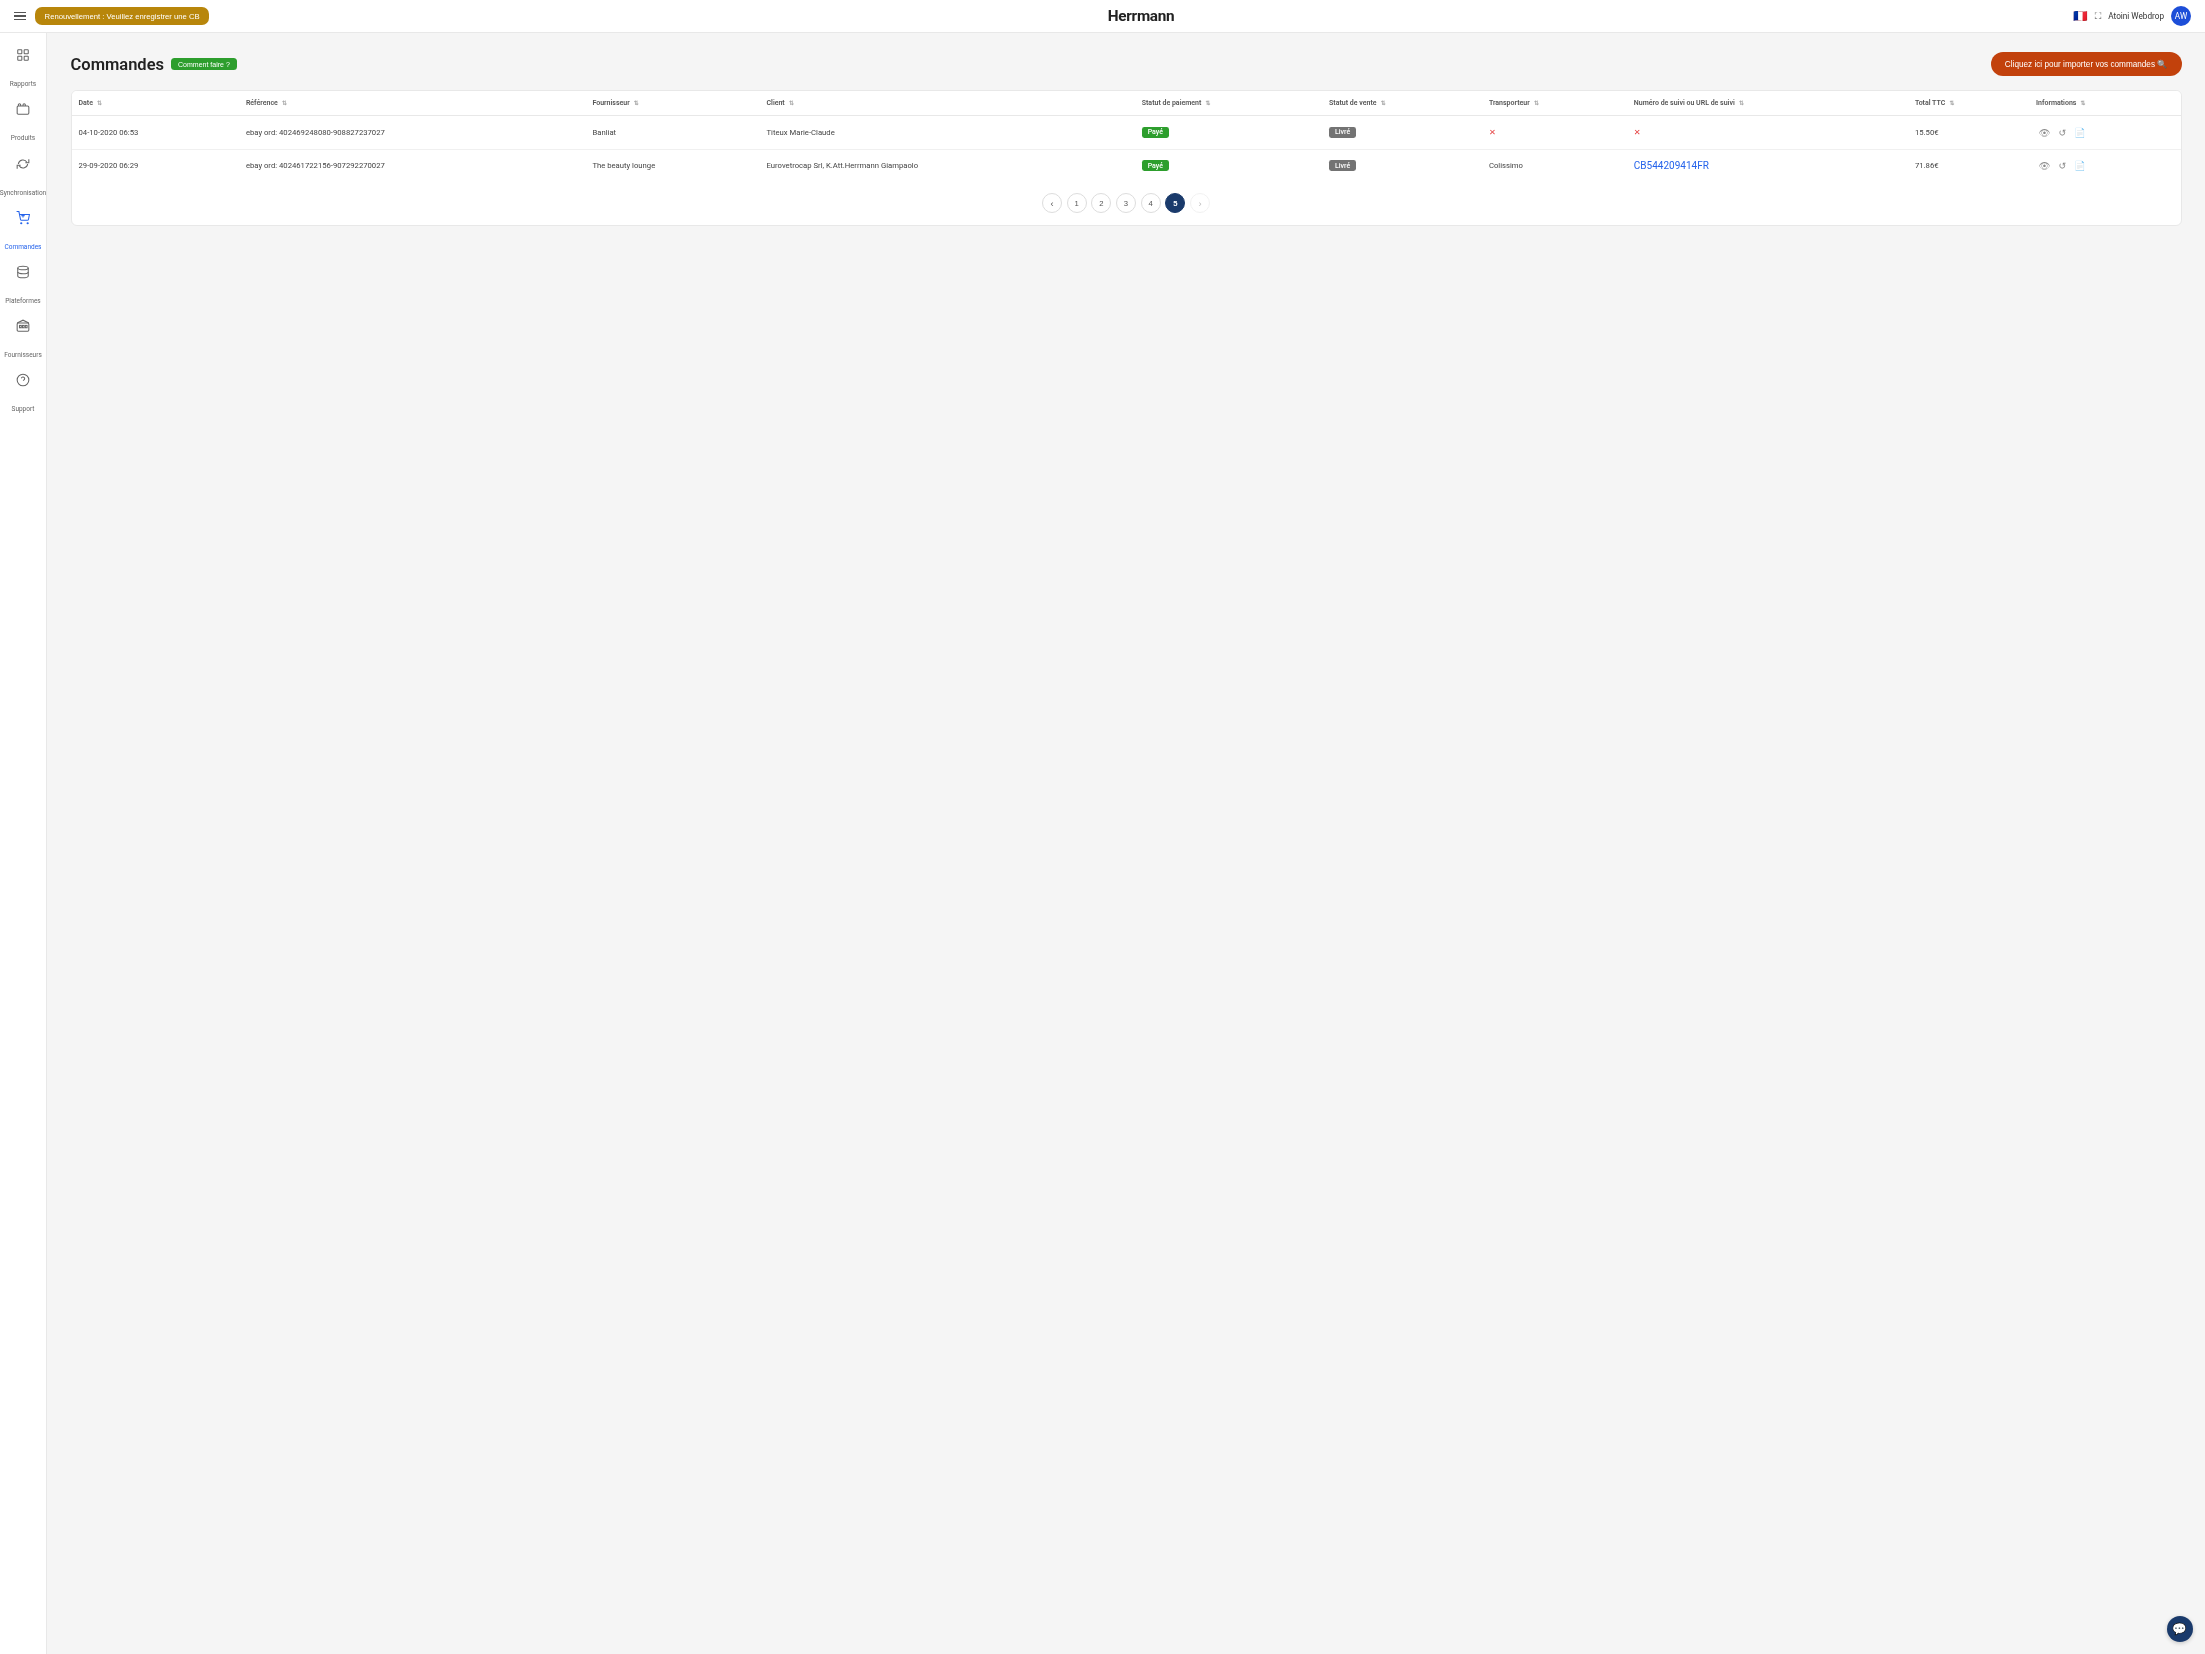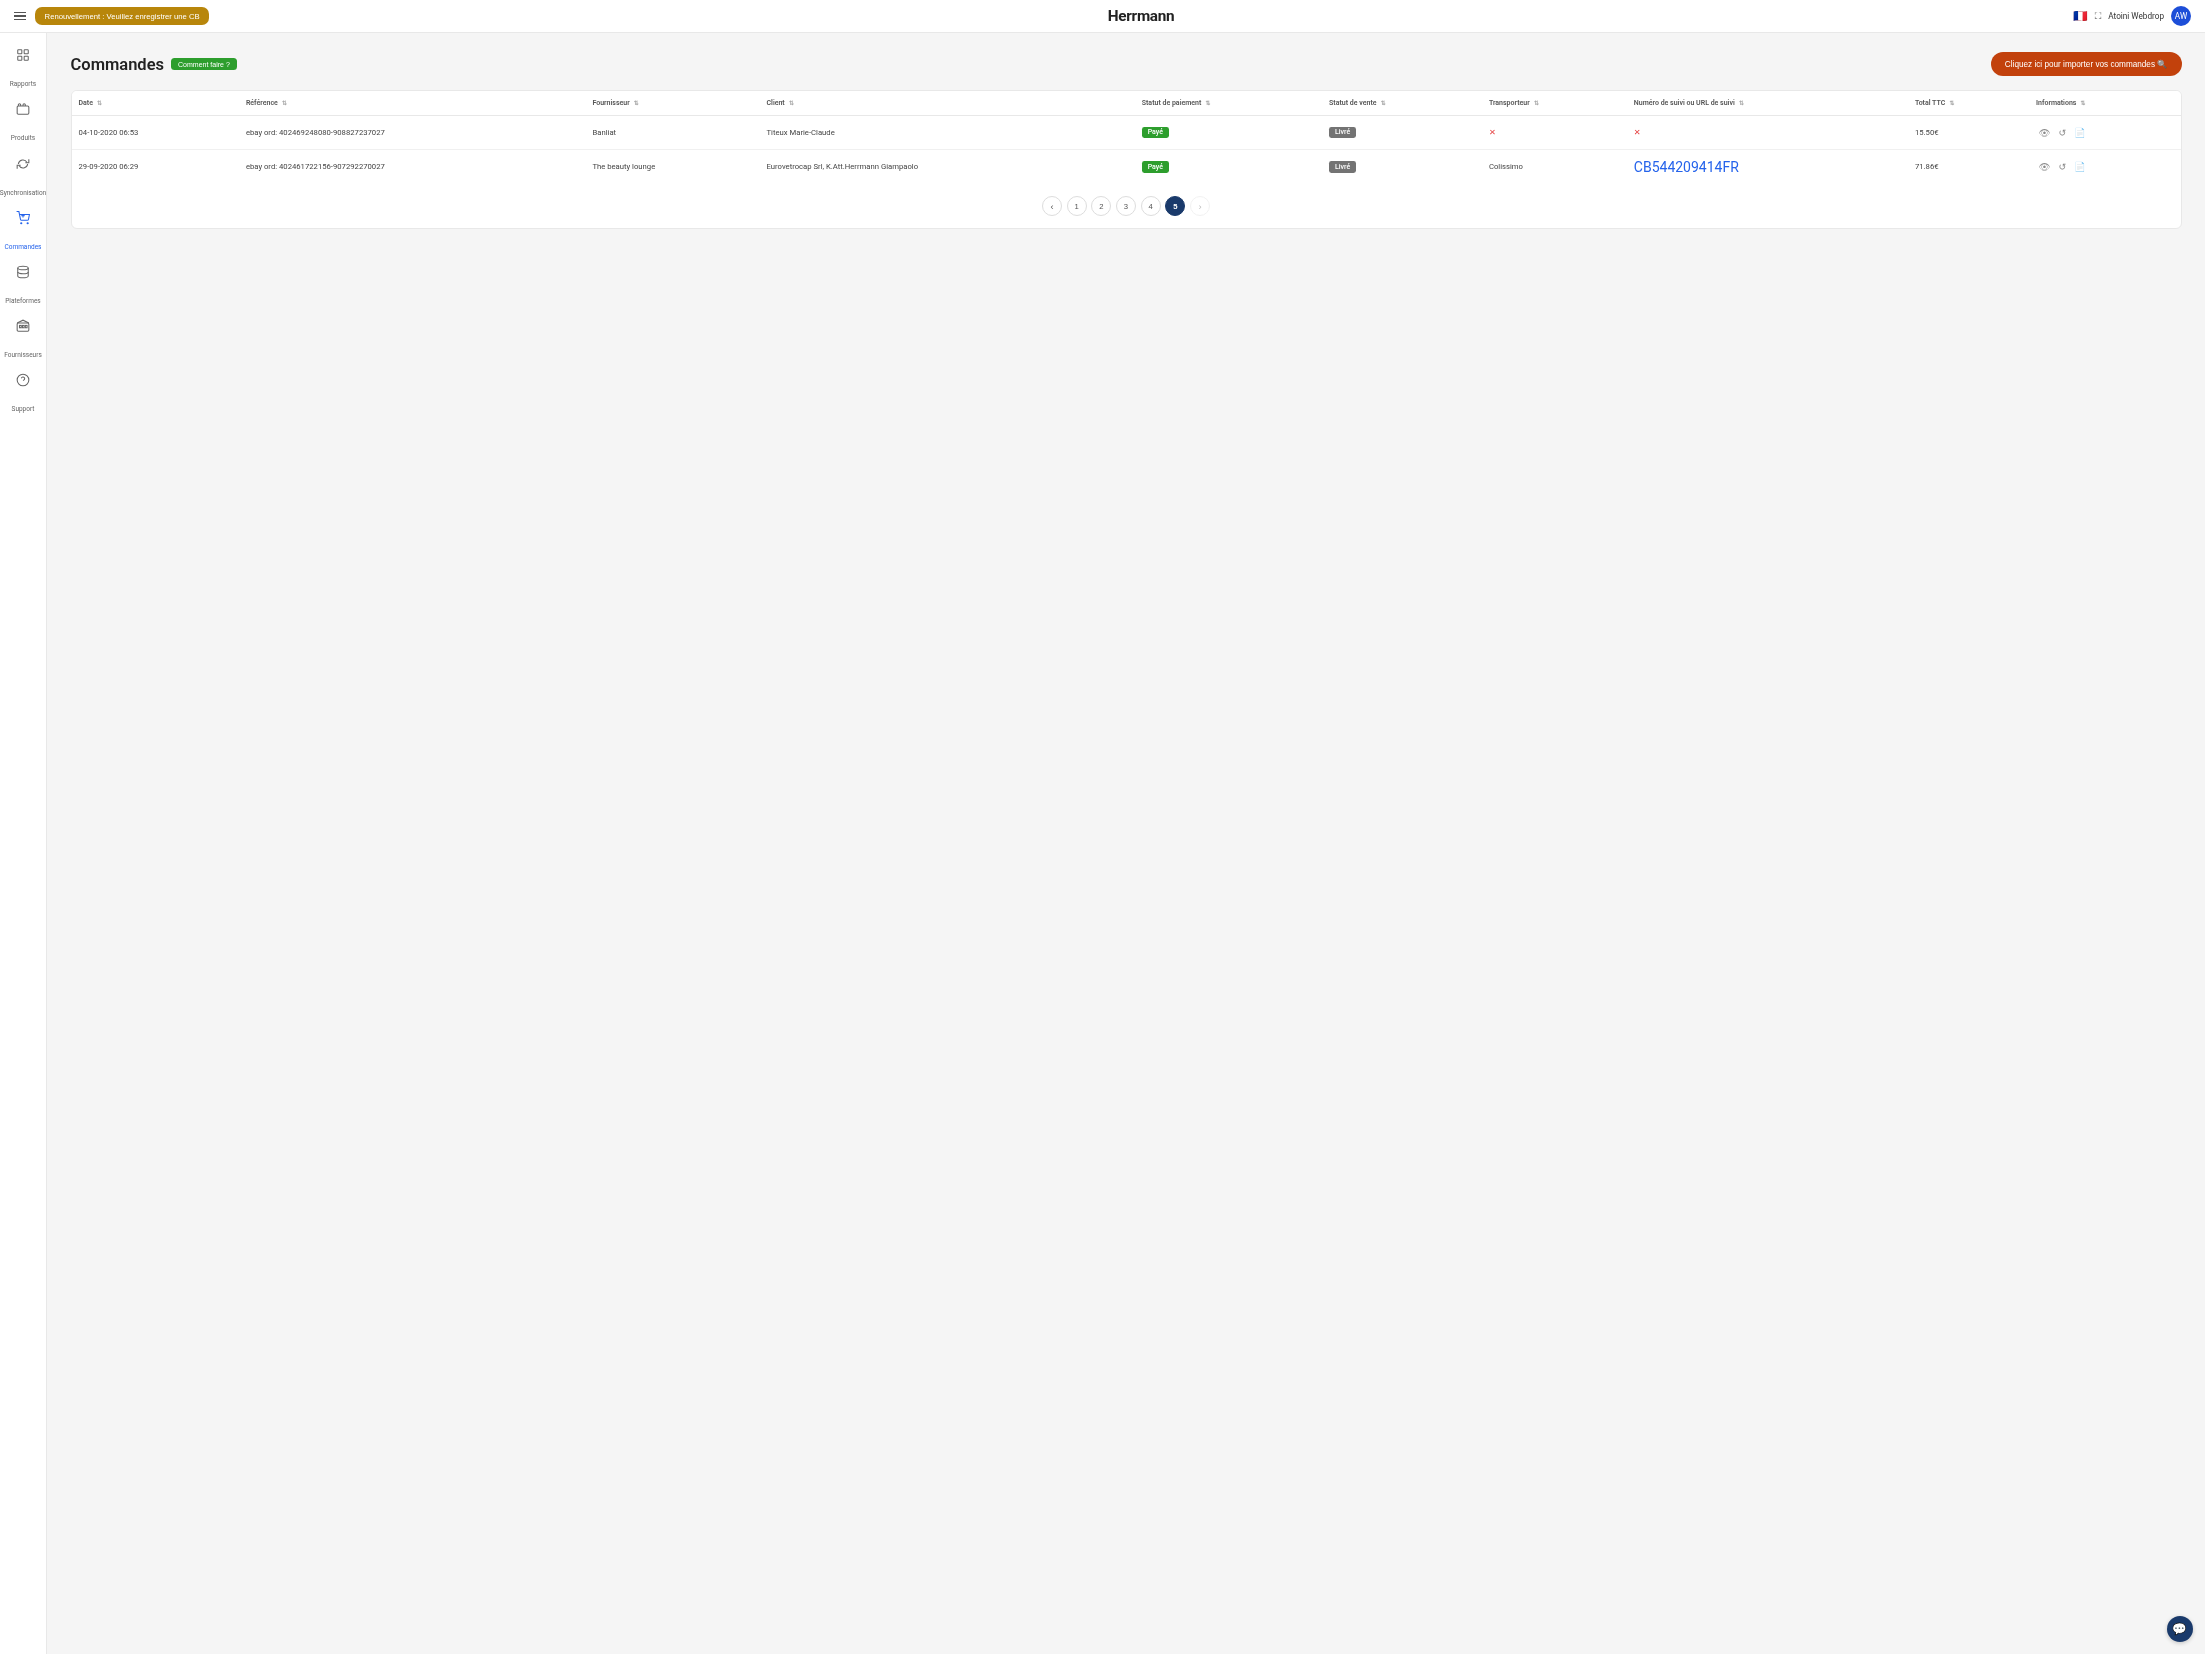--- a/index.html
+++ b/index.html
@@ -81,21 +81,21 @@
     .orders-table tr:last-child td { border-bottom: none; }
 
     .badge-paid {
       background: #2d9e2d; color: #fff; border-radius: 2.4px;
       padding: 1.8px 5.9px; font-size: 7px; font-weight: 500; display: inline-block; text-align: right;
     }
     .badge-delivered {
       background: #737373; color: #fff; border-radius: 2.4px;
       padding: 1.8px 5.9px; font-size: 7px; font-weight: 500; display: inline-block;
     }
-    .tracking-link { color: #2563eb; text-decoration: none; font-size: 14px; }
+    .tracking-link { color: #2563eb; text-decoration: none; font-size: 10px; }
 
     .icon-btn {
       background: none; border: none; cursor: pointer; font-size: 9.4px; color: #888;
       padding: 1.2px 2.4px; display: inline-flex; align-items: center;
     }
     .icon-x { color: #e53e3e; font-size: 8.2px; }
     .icon-red-doc { color: #e53e3e; font-size: 9.4px; }
     .actions-cell { display: flex; align-items: center; gap: 3.5px; }
 
     

